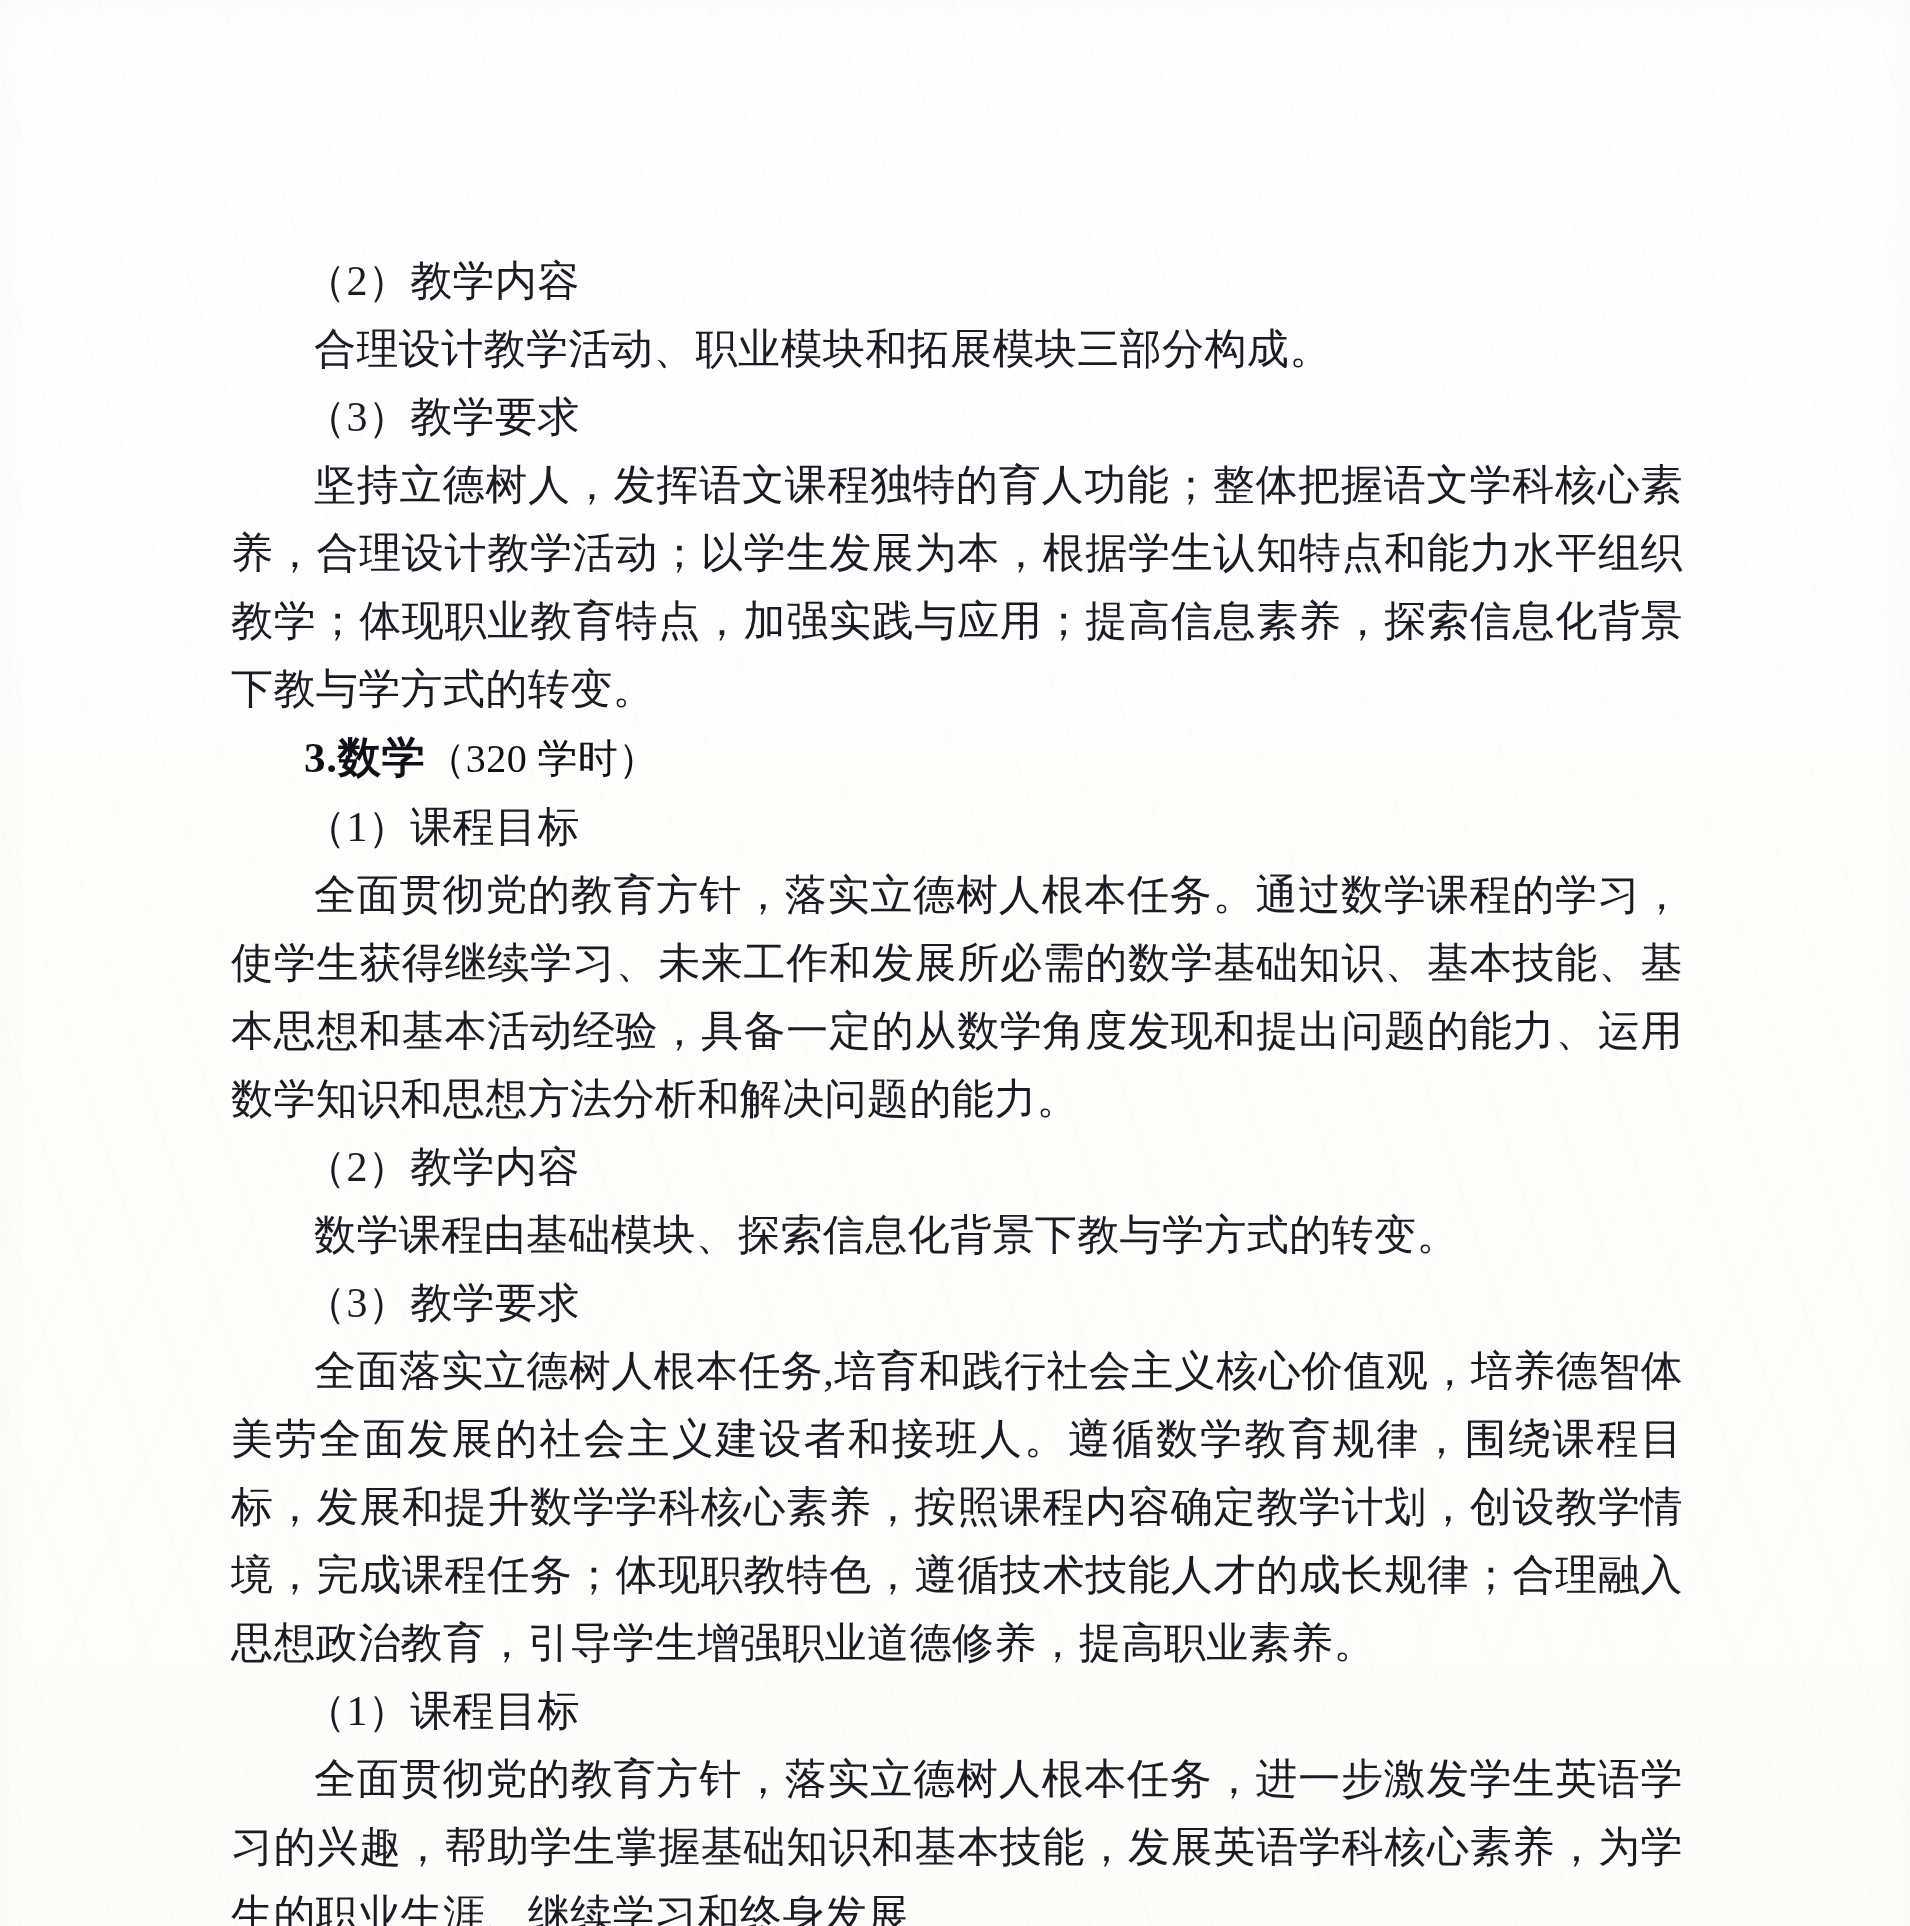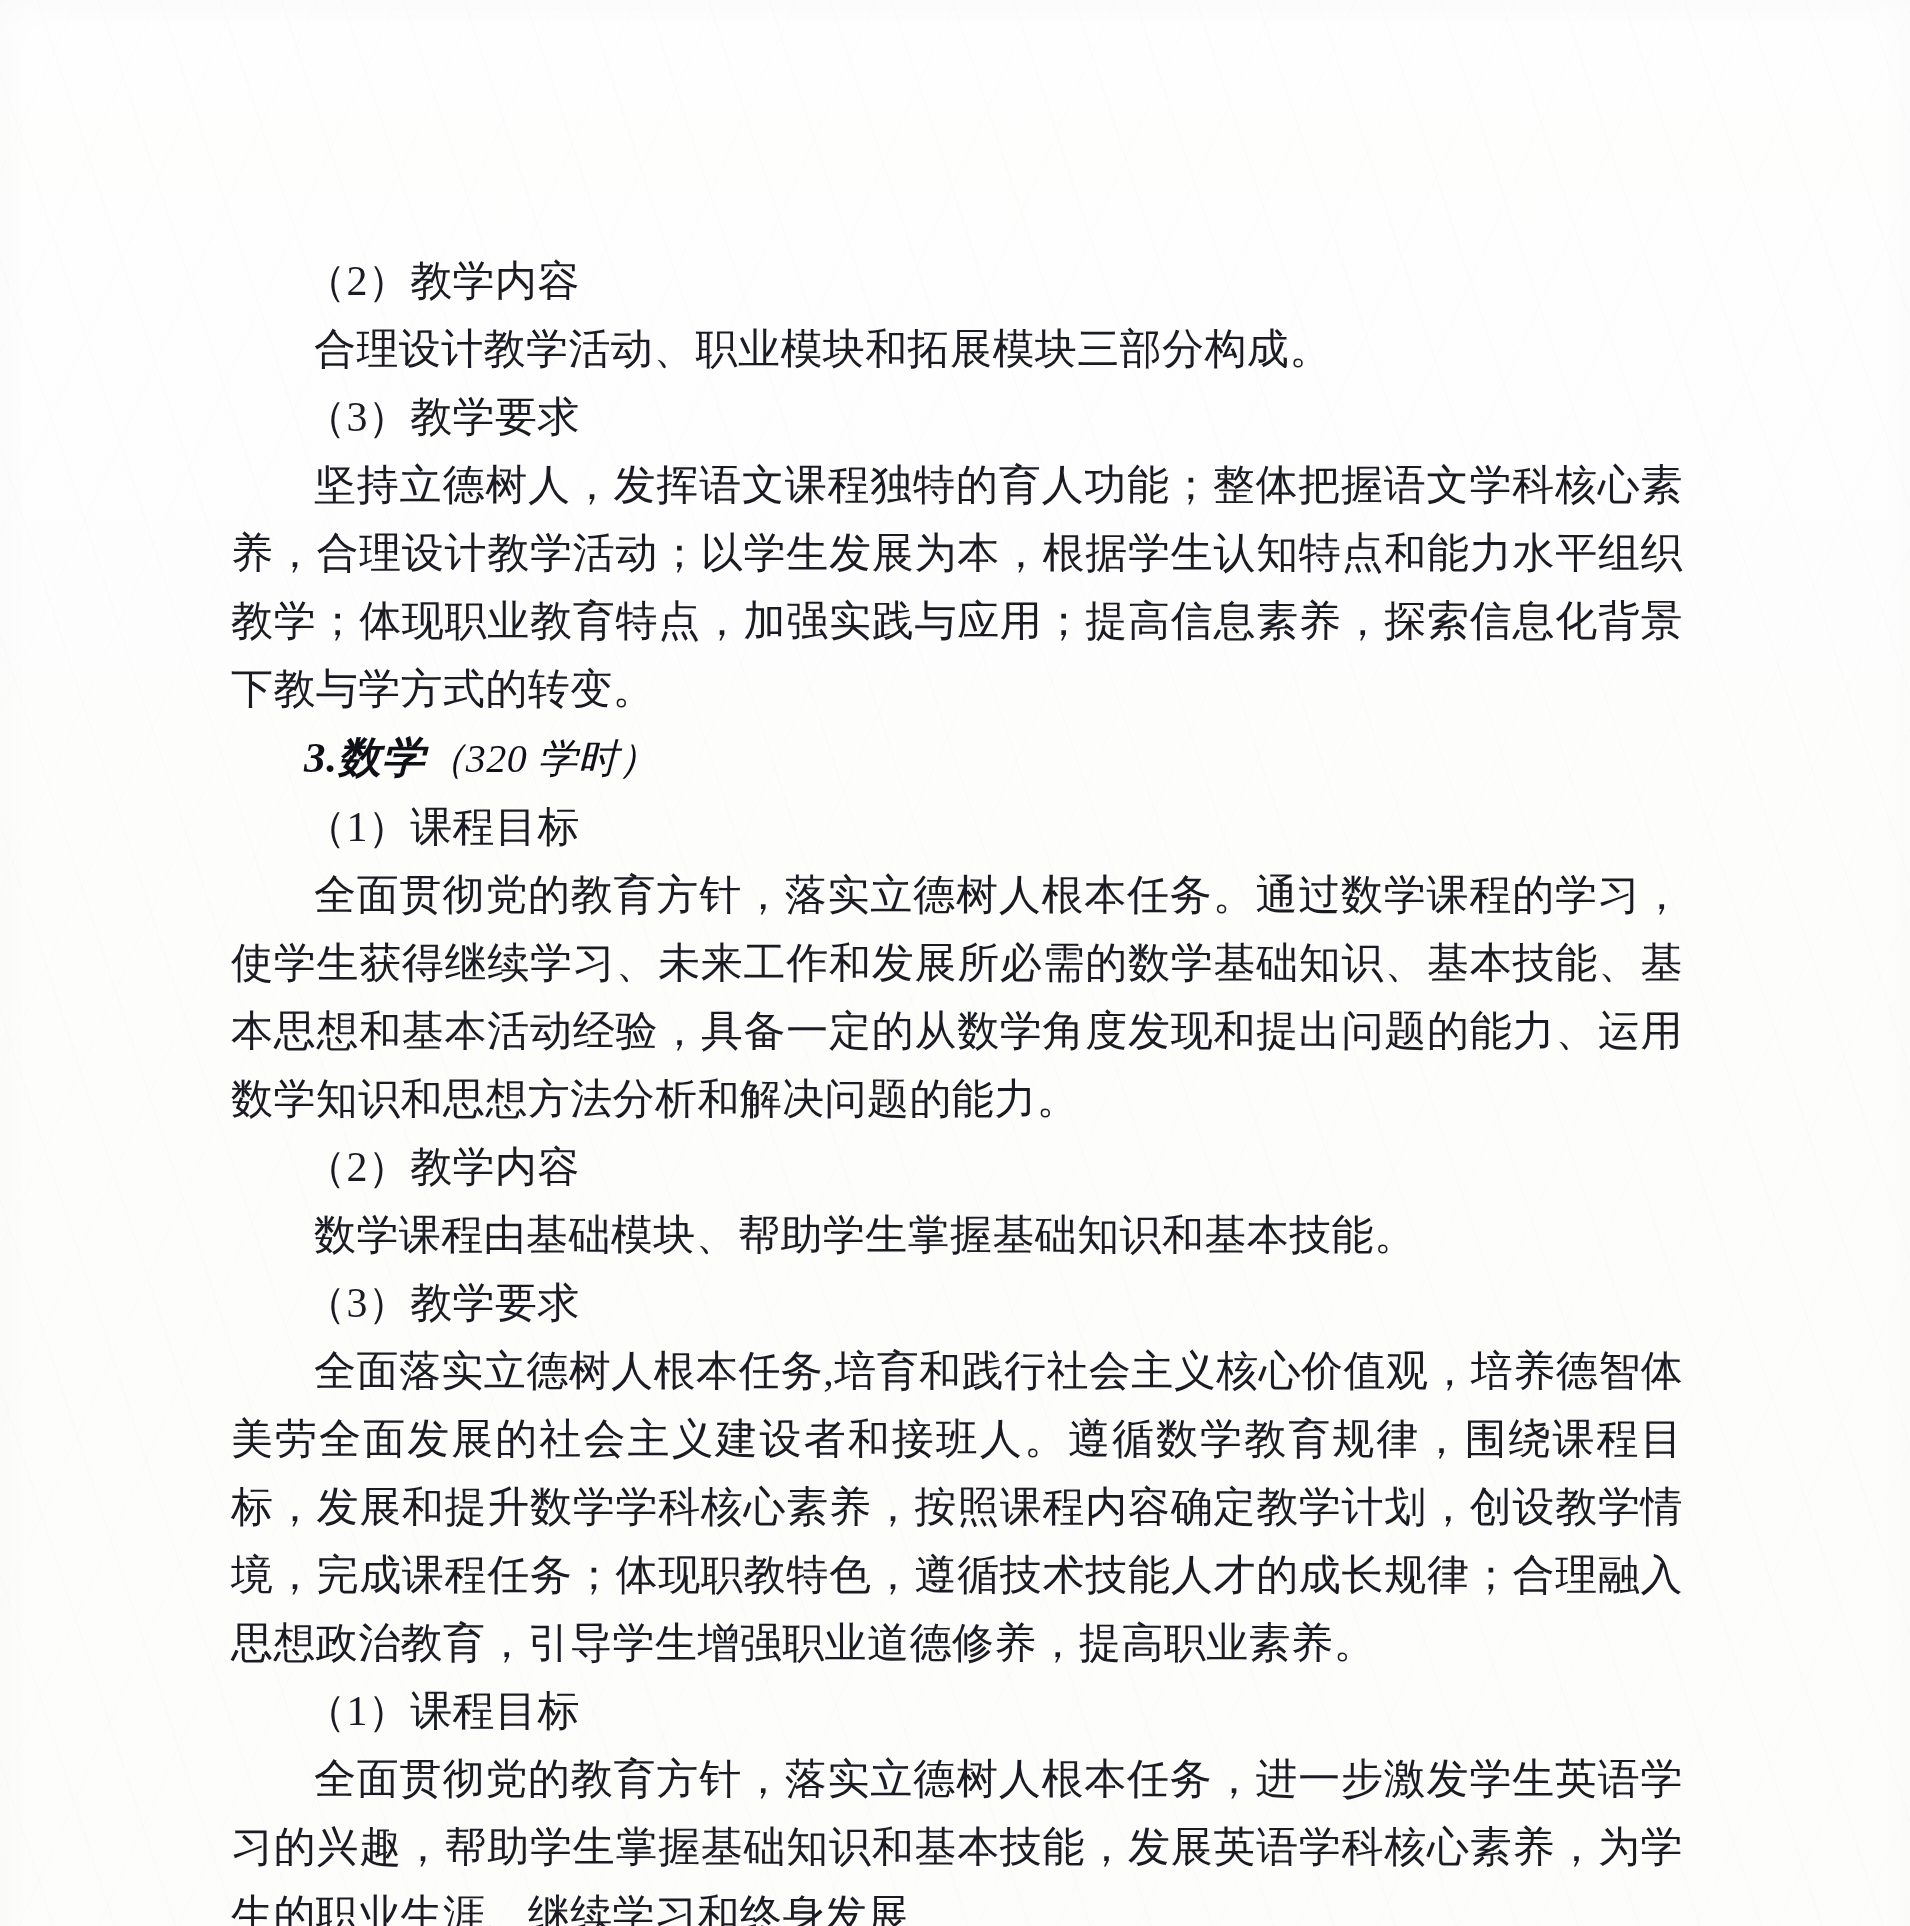--- a/index.html
+++ b/index.html
@@ -68,21 +68,20 @@
     font-family: Liberation Serif, serif;
   }
   .heading {
     color: #101018;
     font-size: 43px;
     line-height: 69px;
     text-indent: 73px;
     font-weight: 700;
     letter-spacing: 0.8px;
     margin: 0;
-    font-style: italic;
   }
   .heading .hours {
     font-weight: 400;
     font-size: 40px;
     letter-spacing: 0.4px;
   }
   .heading .num {
     font-family: "Liberation Serif", serif;
   }
 </style>
@@ -103,21 +102,21 @@
     <p class="para indent">坚持立德树人，发挥语文课程独特的育人功能；整体把握语文学科核心素养，合理设计教学活动；以学生发展为本，根据学生认知特点和能力水平组织教学；体现职业教育特点，加强实践与应用；提高信息素养，探索信息化背景下教与学方式的转变。</p>
 
     <p class="heading"><span class="num">3.</span><span>数学</span><span class="hours">（320 学时）</span></p>
 
     <p class="para indent-paren">（1）课程目标</p>
 
     <p class="para indent">全面贯彻党的教育方针，落实立德树人根本任务。通过数学课程的学习，使学生获得继续学习、未来工作和发展所必需的数学基础知识、基本技能、基本思想和基本活动经验，具备一定的从数学角度发现和提出问题的能力、运用数学知识和思想方法分析和解决问题的能力。</p>
 
     <p class="para indent-paren">（2）教学内容</p>
 
-    <p class="para indent">数学课程由基础模块、帮助学生掌握基础知识和基本技能。</p>
+    <p class="para indent">数学课程由基础模块、探索信息化背景下教与学方式的转变。</p>
 
     <p class="para indent-paren">（3）教学要求</p>
 
     <p class="para indent">全面落实立德树人根本任务,培育和践行社会主义核心价值观，培养德智体美劳全面发展的社会主义建设者和接班人。遵循数学教育规律，围绕课程目标，发展和提升数学学科核心素养，按照课程内容确定教学计划，创设教学情境，完成课程任务；体现职教特色，遵循技术技能人才的成长规律；合理融入思想政治教育，引导学生增强职业道德修养，提高职业素养。</p>
 
 
     <p class="para indent-paren">（1）课程目标</p>
 
     <p class="para indent">全面贯彻党的教育方针，落实立德树人根本任务，进一步激发学生英语学习的兴趣，帮助学生掌握基础知识和基本技能，发展英语学科核心素养，为学生的职业生涯、继续学习和终身发展</p>
 

